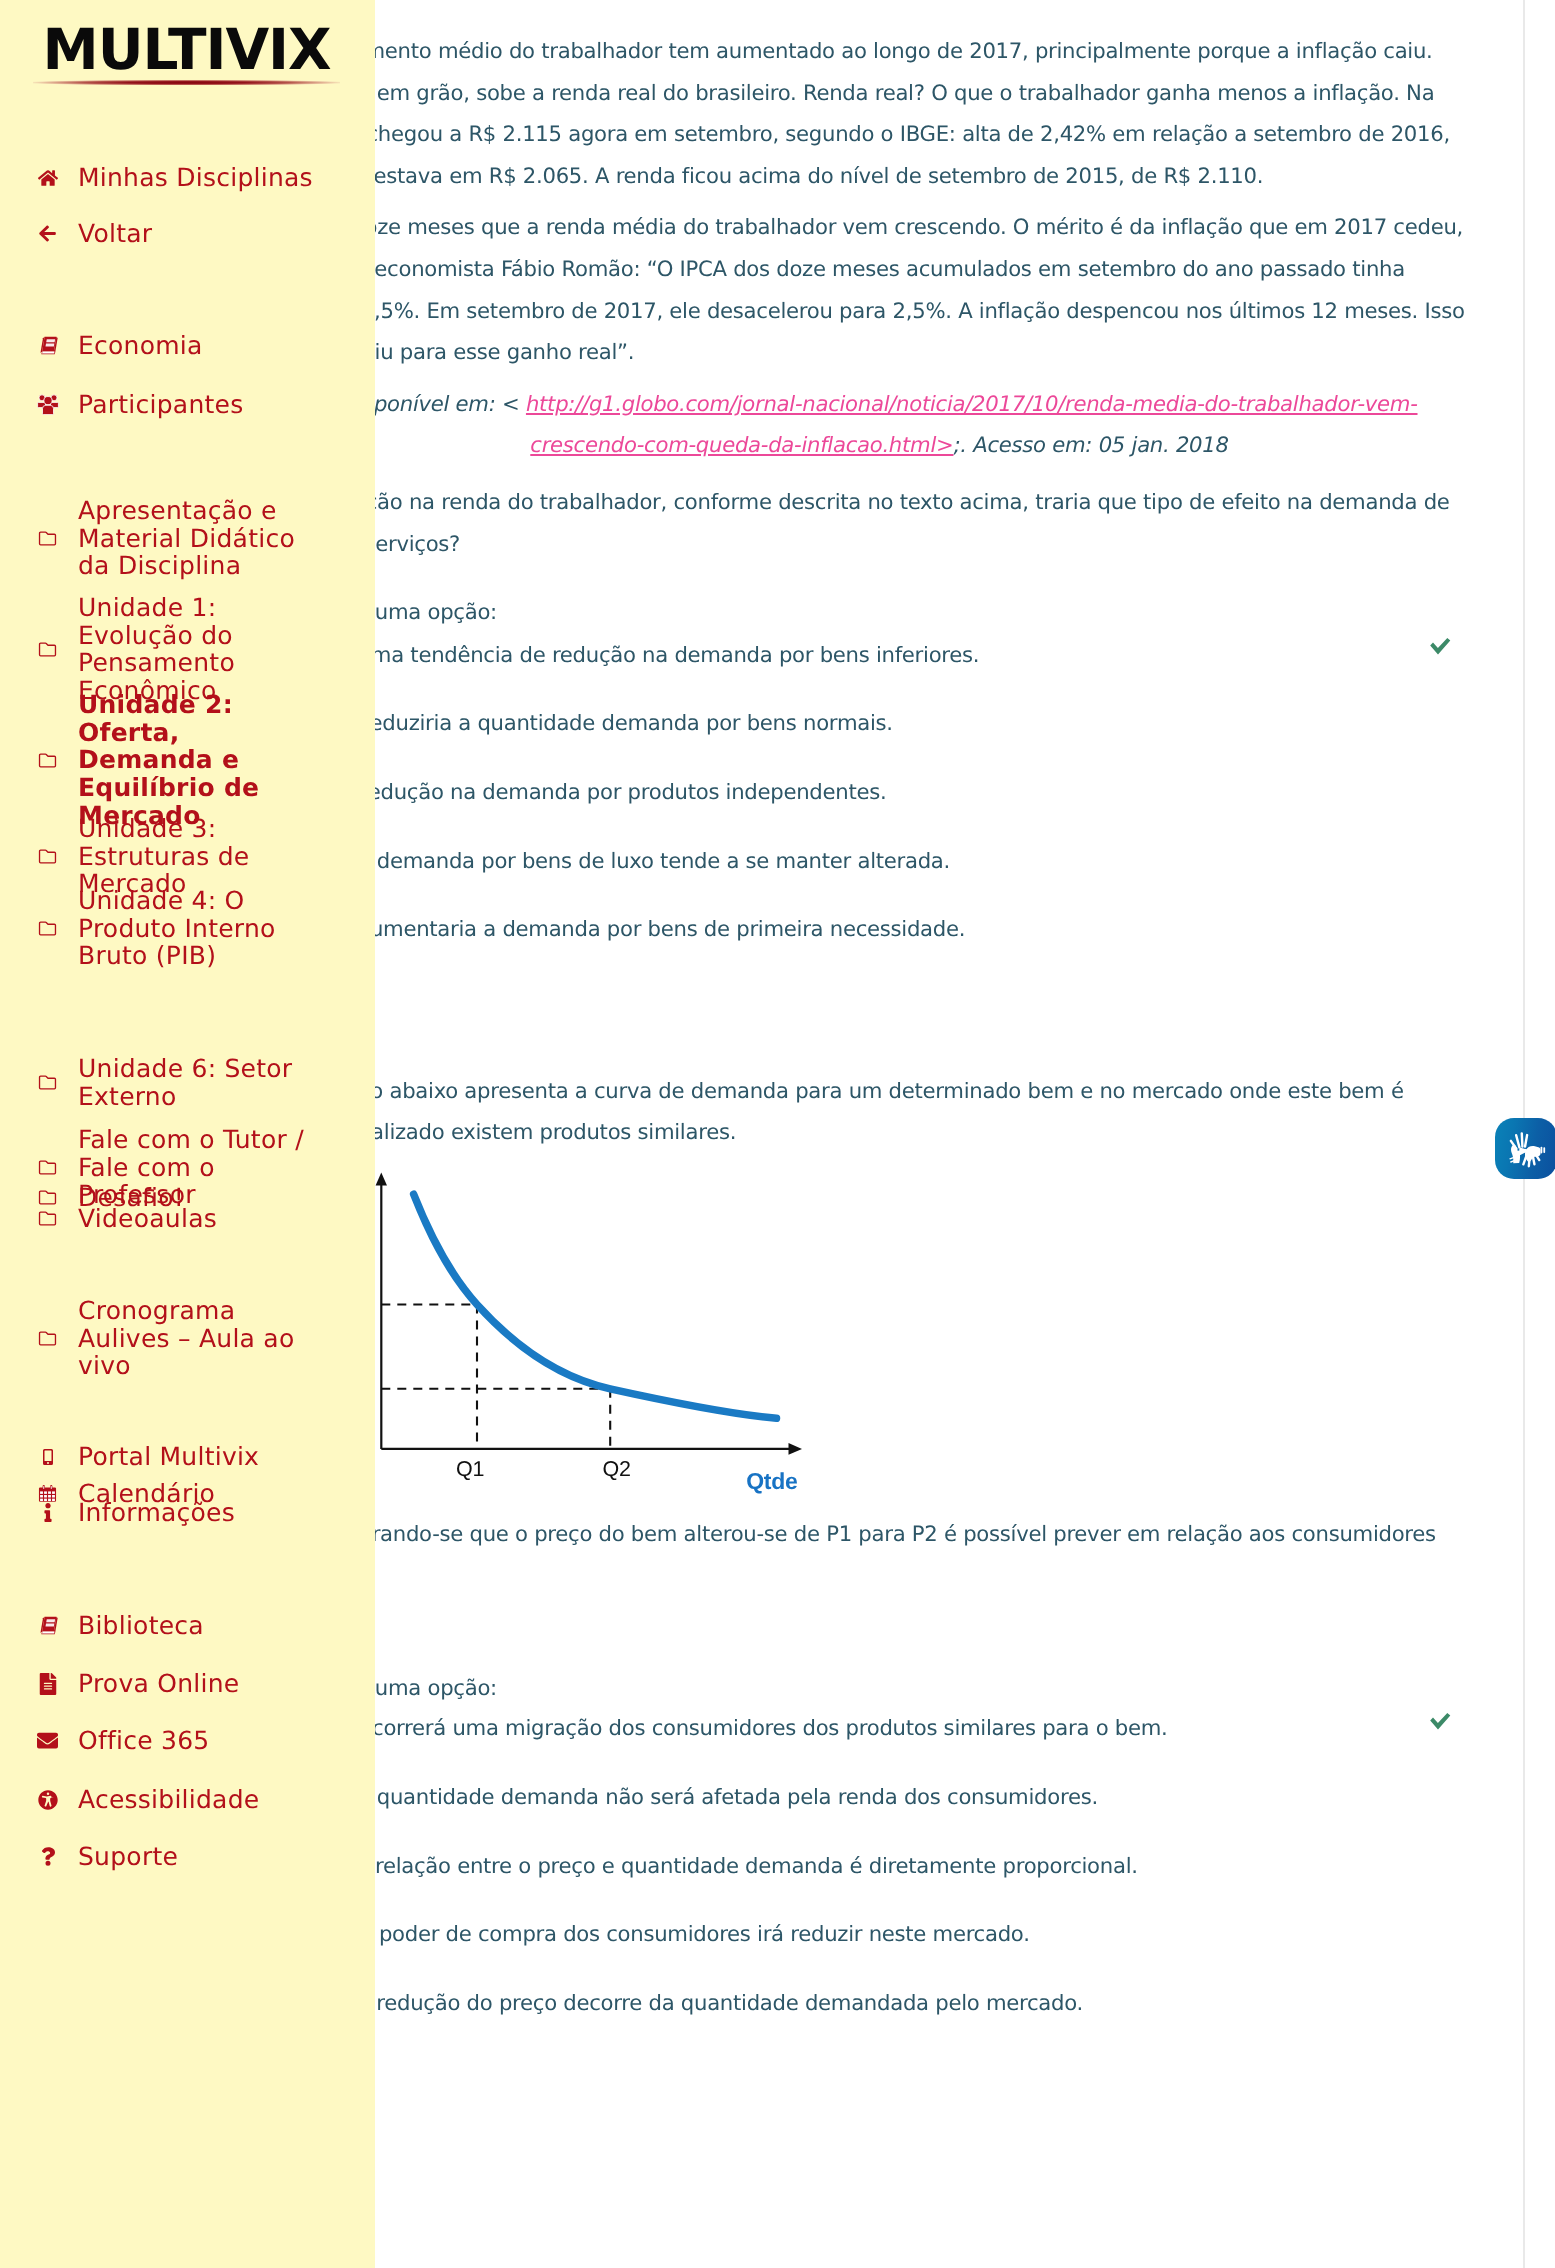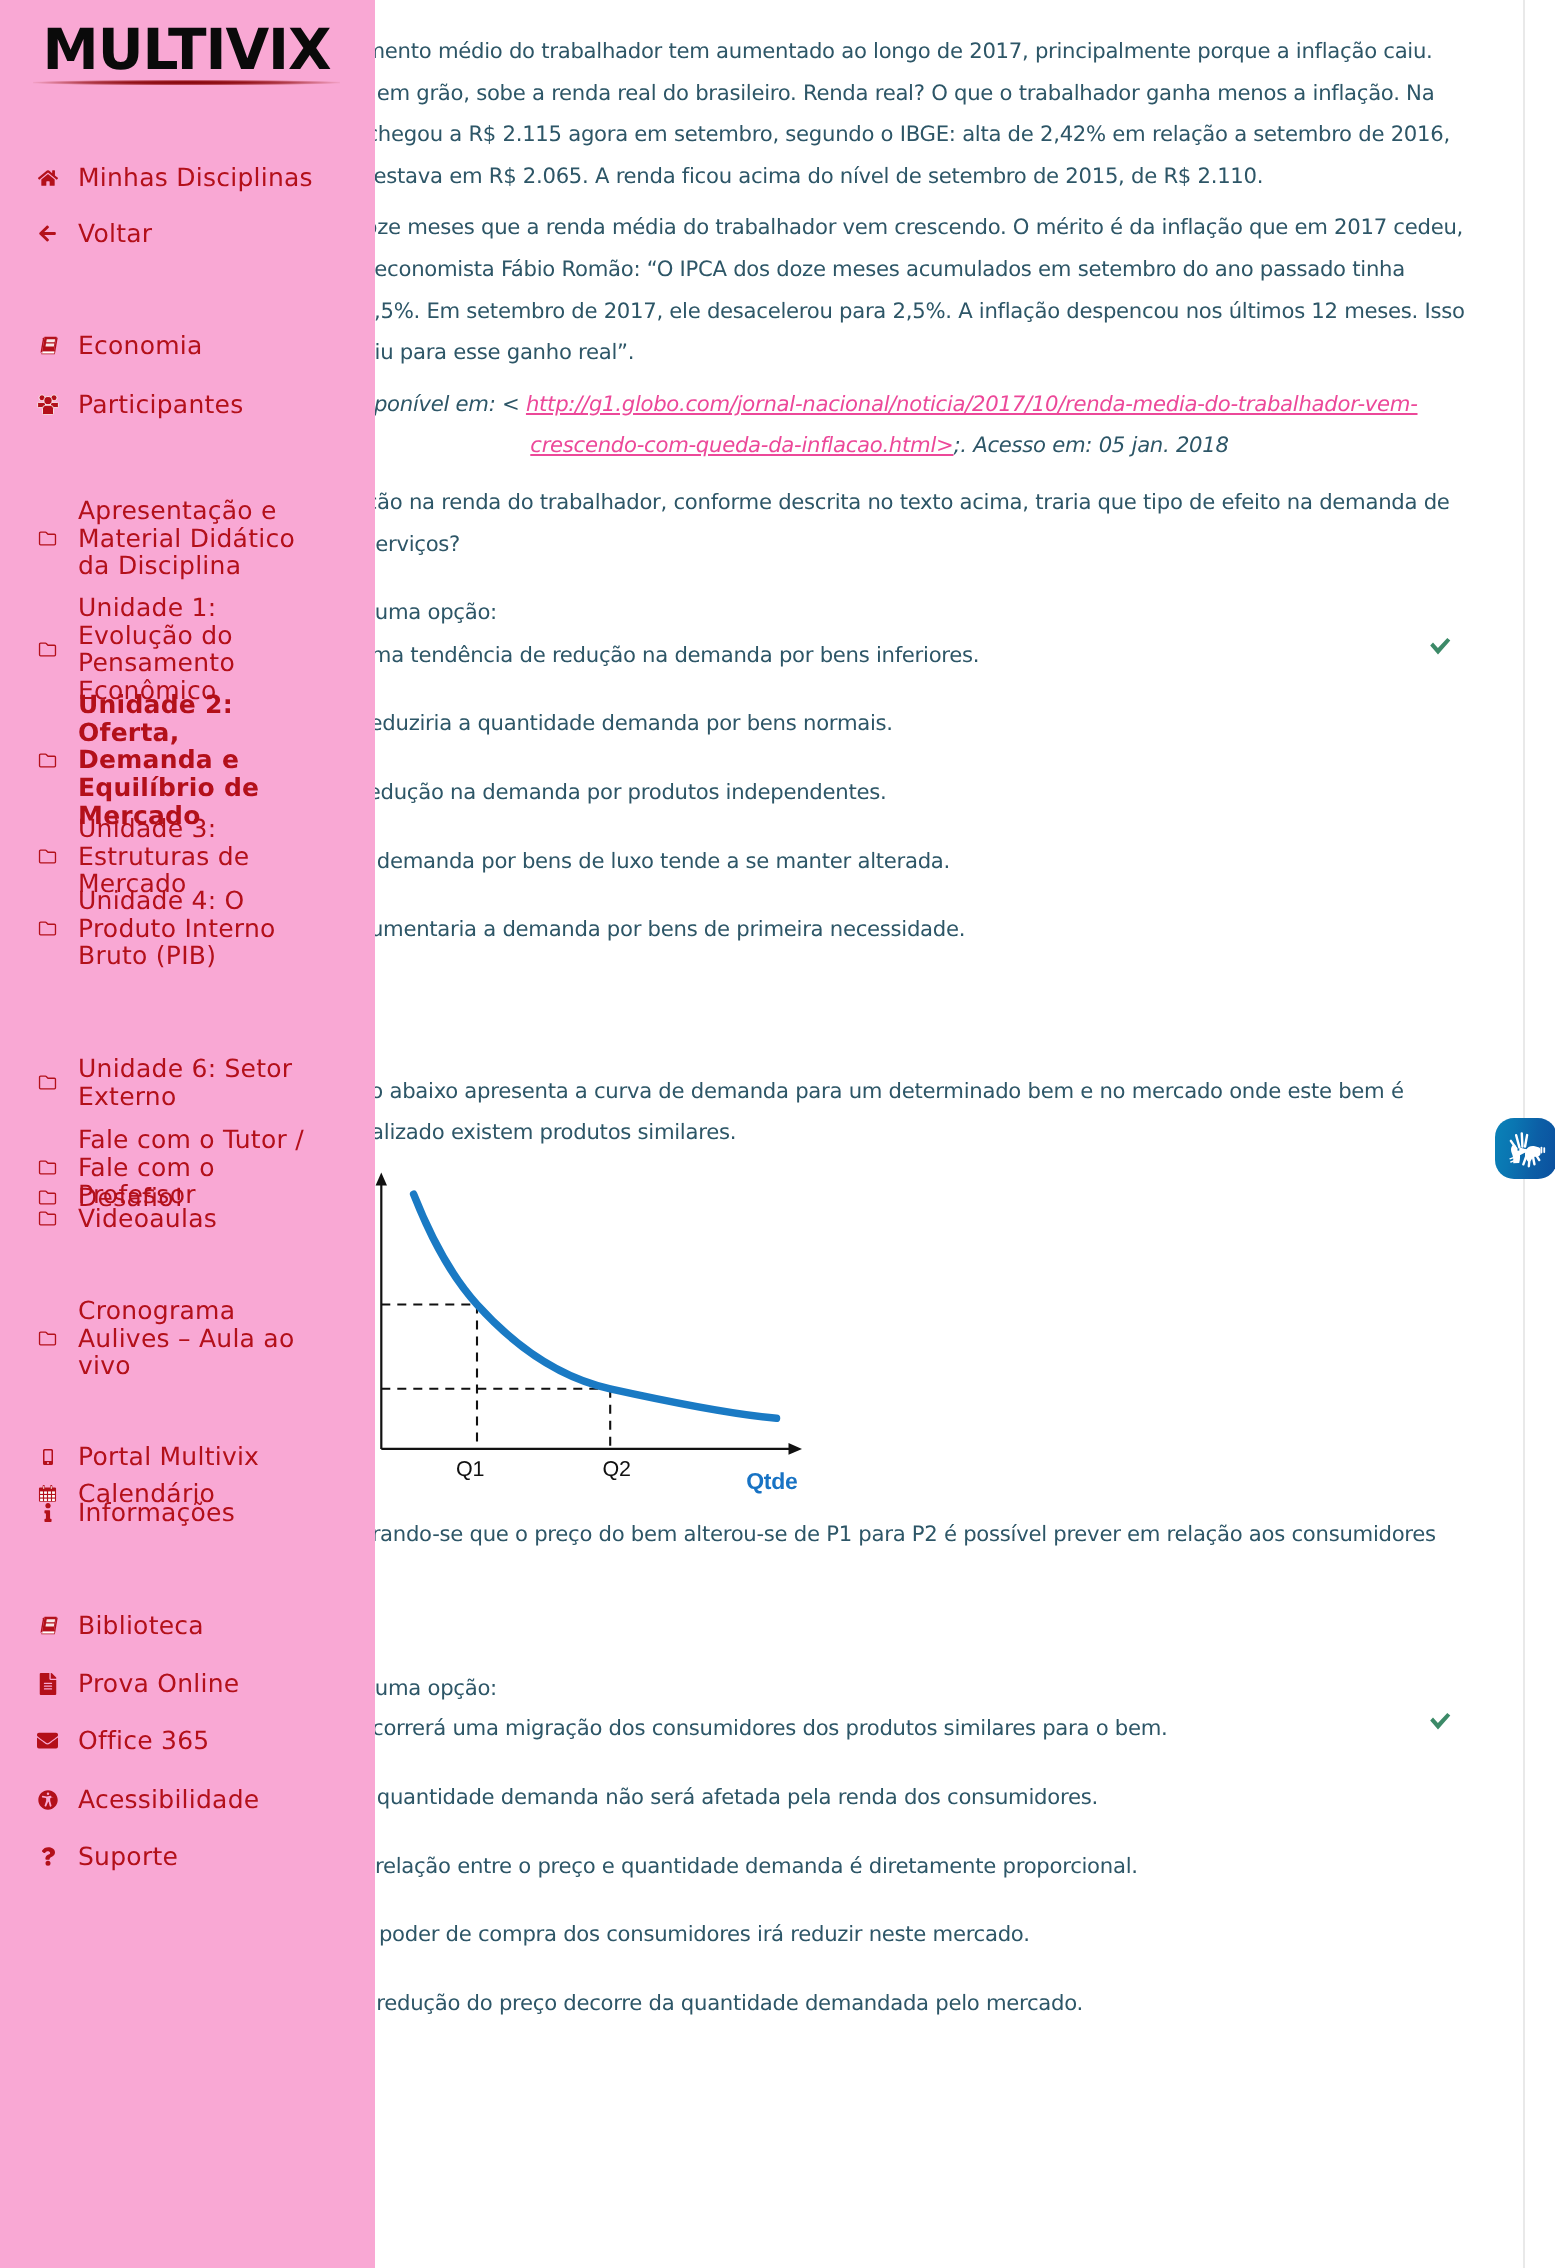--- a/index.html
+++ b/index.html
@@ -18,21 +18,21 @@
   .srclink{color:#ec4899;text-decoration:underline;}
 
   
   .qblock{position:absolute;color:#2d5667;font-size:21.2px;letter-spacing:-0.28px;line-height:41.6px;}
   .qtext{position:absolute;left:289px;width:1181px;margin:0;}
   .prompt{position:absolute;left:289px;margin:0;white-space:nowrap;}
   .opt{position:absolute;left:330px;margin:0;white-space:nowrap;}
   .tick{position:absolute;width:24px;height:24px;}
 
   
-  .drawer{position:absolute;left:0;top:0;width:375px;height:2268px;background:#f9a8d4;z-index:40;}
+  .drawer{position:absolute;left:0;top:0;width:375px;height:2268px;background:#fef9c3;z-index:40;}
   .logo-wrap{position:absolute;left:33px;top:0px;width:307px;}
   .logo-text{font-weight:bold;font-size:56.5px;line-height:56.5px;letter-spacing:-1.1px;color:#0a0a0a;
              text-align:center;padding-top:23px;}
   .logo-rule{margin-top:0px;height:5px;
     background:radial-gradient(ellipse 54% 62% at 50% 52%, #86070e 0%, #93121a 35%, rgba(156,28,34,0.75) 62%, rgba(180,62,68,0.38) 82%, rgba(214,140,144,0.12) 94%, rgba(255,255,255,0) 100%);}
   .nav-item{position:absolute;display:flex;align-items:center;color:#b3101a;
             text-decoration:none;font-size:25px;line-height:27.7px;letter-spacing:0.25px;left:0;}
   .nav-item .ico{width:78px;flex:0 0 78px;display:flex;align-items:center;justify-content:center;
                  padding-right:0;box-sizing:border-box;padding-left:17px;}
   .nav-item .lbl{display:block;}

